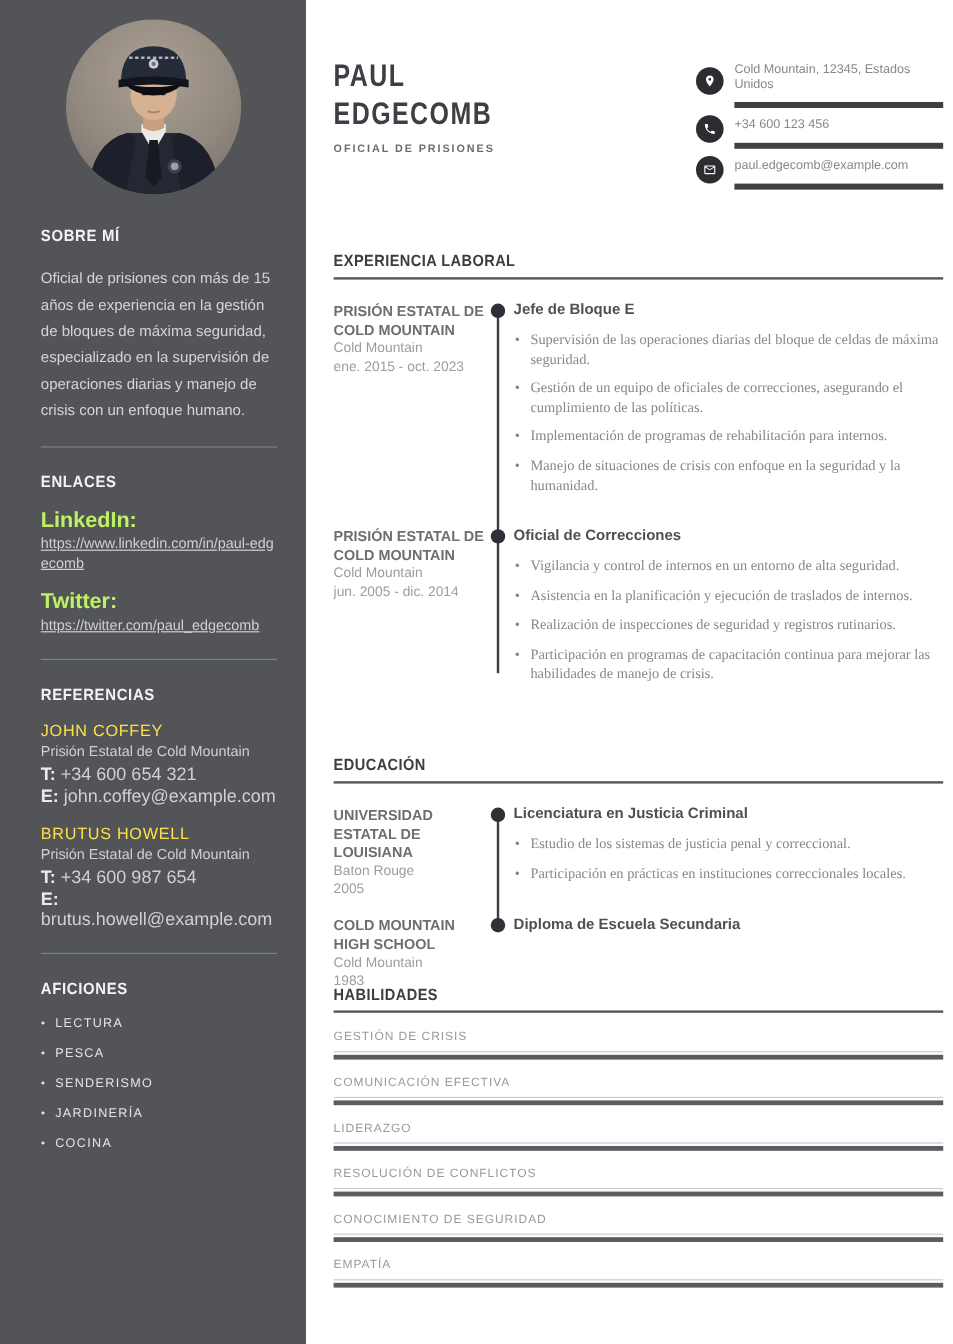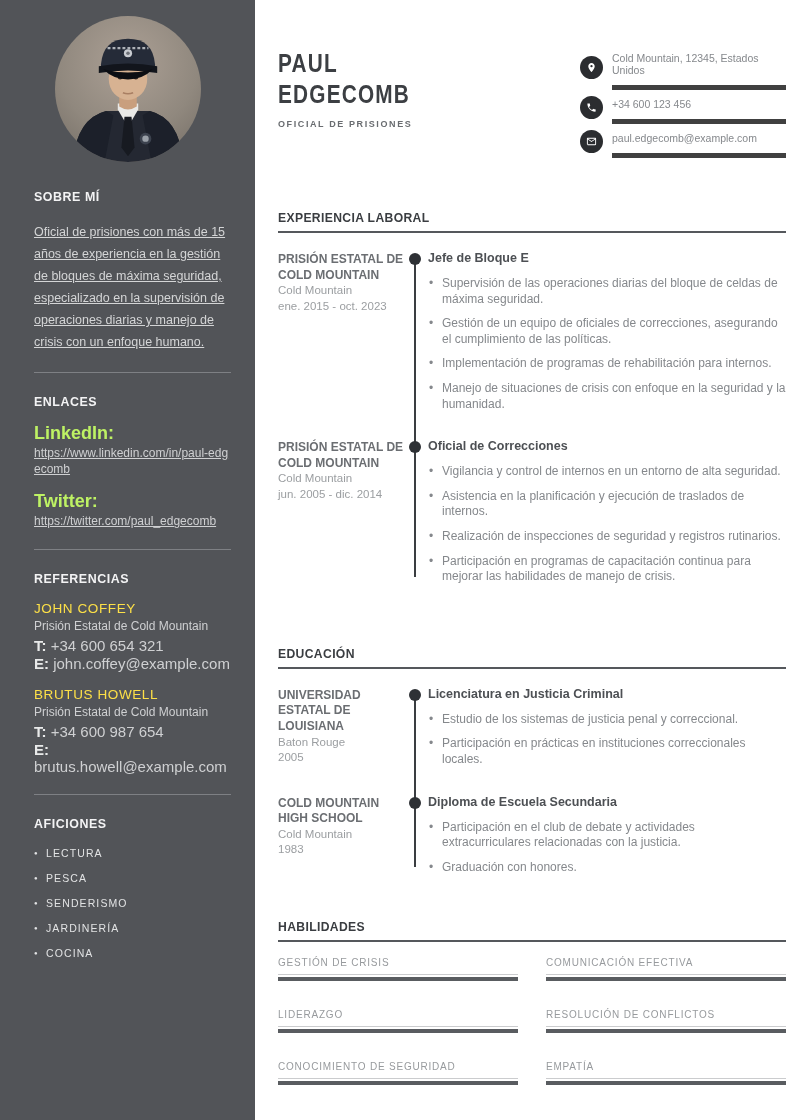--- a/index.html
+++ b/index.html
@@ -8,21 +8,21 @@
   .page { width:794px; height:1120px; display:flex; overflow:hidden; background:#ffffff; }
 
   
   .sidebar { width:255px; min-width:255px; background:#525458; color:#d8d9da; padding-bottom:4px; }
   .photo-wrap { width:146px; height:146px; border-radius:50%; overflow:hidden; margin:16px auto 0 auto; }
   .photo-wrap svg { display:block; width:100%; height:100%; }
   .side-content { padding:0 24px 0 34px; }
   .side-heading { font-size:13.5px; font-weight:bold; color:#f3f3f4; letter-spacing:.6px;
                   transform:scaleX(.92); transform-origin:left center; white-space:nowrap; }
   .side-divider { border:none; border-top:1px solid #7e8084; margin:19px 0 0 0; }
-  .about-text { margin-top:17px; font-size:12.5px; line-height:1.76; color:#d4d5d6;text-decoration:underline; }
+  .about-text { margin-top:17px; font-size:12.5px; line-height:1.76; color:#d4d5d6; }
 
   .link-group { margin-top:14px; }
   .link-label { font-size:18px; font-weight:bold; color:#bef264; }
   .link-url { display:block; font-size:12px; line-height:1.35; color:#cfd0d2; text-decoration:underline; word-break:break-all; margin-top:1px; }
 
   .ref-item { margin-top:15px; }
   .ref-name { font-size:13.5px; letter-spacing:.6px; color:#fde047; }
   .ref-org { font-size:12px; color:#cfd0d2; margin-top:3px; }
   .ref-line { font-size:15px; color:#cfd0d2; margin-top:4px; }
   .ref-line b { color:#e9eaea; }
@@ -56,25 +56,25 @@
   .entries { position:relative; margin-top:18px; }
   .entries::before { content:""; position:absolute; left:136px; top:8px; bottom:8px; width:2px; background:#3a3d41; }
   .entry { position:relative; padding-left:150px; margin-bottom:27px; }
   .entry:last-child { margin-bottom:0; }
   .entry-org { position:absolute; left:0; top:1px; width:128px; }
   .org-name { font-size:12px; font-weight:bold; color:#6b6e72; line-height:1.3; }
   .org-sub { font-size:11.5px; color:#9b9ea1; line-height:1.35; }
   .entry-dot { position:absolute; left:131px; top:2px; width:12px; height:12px; border-radius:50%; background:#2e3135; }
   .entry-role { font-size:12.5px; font-weight:bold; color:#4d5054; }
   .entry-bullets { list-style:none; margin-top:11px; }
-  .entry-bullets li { font-size:12px; color:#85888c; line-height:1.3; margin-bottom:9px; padding-left:14px; position:relative; }
+  .entry-bullets li { font-size:12px; color:#85888c; line-height:1.3; margin-bottom:9px; padding-left:14px; position:relative;font-family:Liberation Serif, serif; }
   .entry-bullets li:last-child { margin-bottom:0; }
   .entry-bullets li::before { content:"•"; position:absolute; left:1px; top:0; color:#85888c; }
 
-  .meter-grid { display:grid; grid-template-columns:1fr 1fr; column-gap:50px; row-gap:14px; margin-top:15px;gap:28px; }
+  .meter-grid { display:grid; grid-template-columns:1fr; column-gap:50px; row-gap:14px; margin-top:15px; }
   .meter-label { font-size:10px; letter-spacing:.8px; color:#979a9d; }
   .meter-bar { margin-top:6px; border-top:1px solid #cbccce; padding-top:2px; }
   .meter-track { height:4px; background:#e7e8e9; }
   .meter-fill { height:4px; background:#595c60; }
 </style>
 </head>
 <body>
 
 <div class="page">
 
@@ -272,24 +272,20 @@
         </div>
 
         <div class="entry">
           <div class="entry-org">
             <div class="org-name">COLD MOUNTAIN HIGH SCHOOL</div>
             <div class="org-sub">Cold Mountain</div>
             <div class="org-sub">1983</div>
           </div>
           <span class="entry-dot"></span>
           <div class="entry-role">Diploma de Escuela Secundaria</div>
-          <ul class="entry-bullets">
-            <li>Participación en el club de debate y actividades extracurriculares relacionadas con la justicia.</li>
-            <li>Graduación con honores.</li>
-          </ul>
         </div>
       </div>
     </section>
 
     <section class="section sec-skills">
       <h2 class="sec-title">HABILIDADES</h2>
       <div class="sec-rule"></div>
       <div class="meter-grid">
         <div>
           <div class="meter-label">GESTIÓN DE CRISIS</div>

